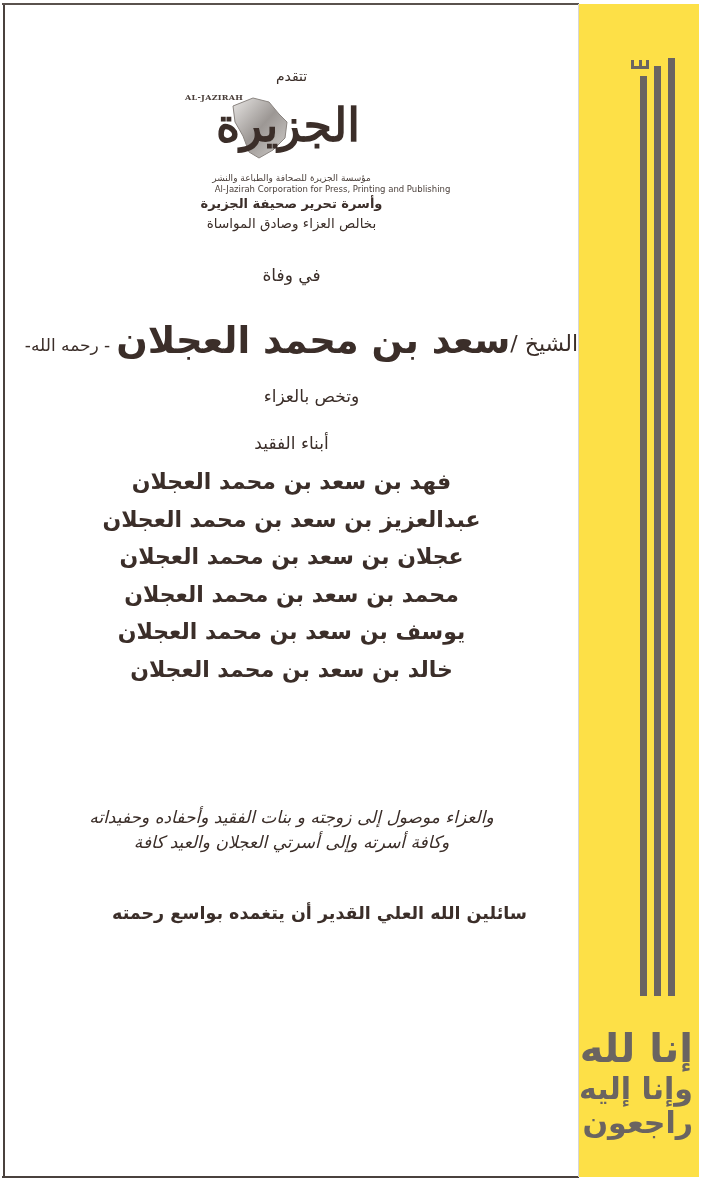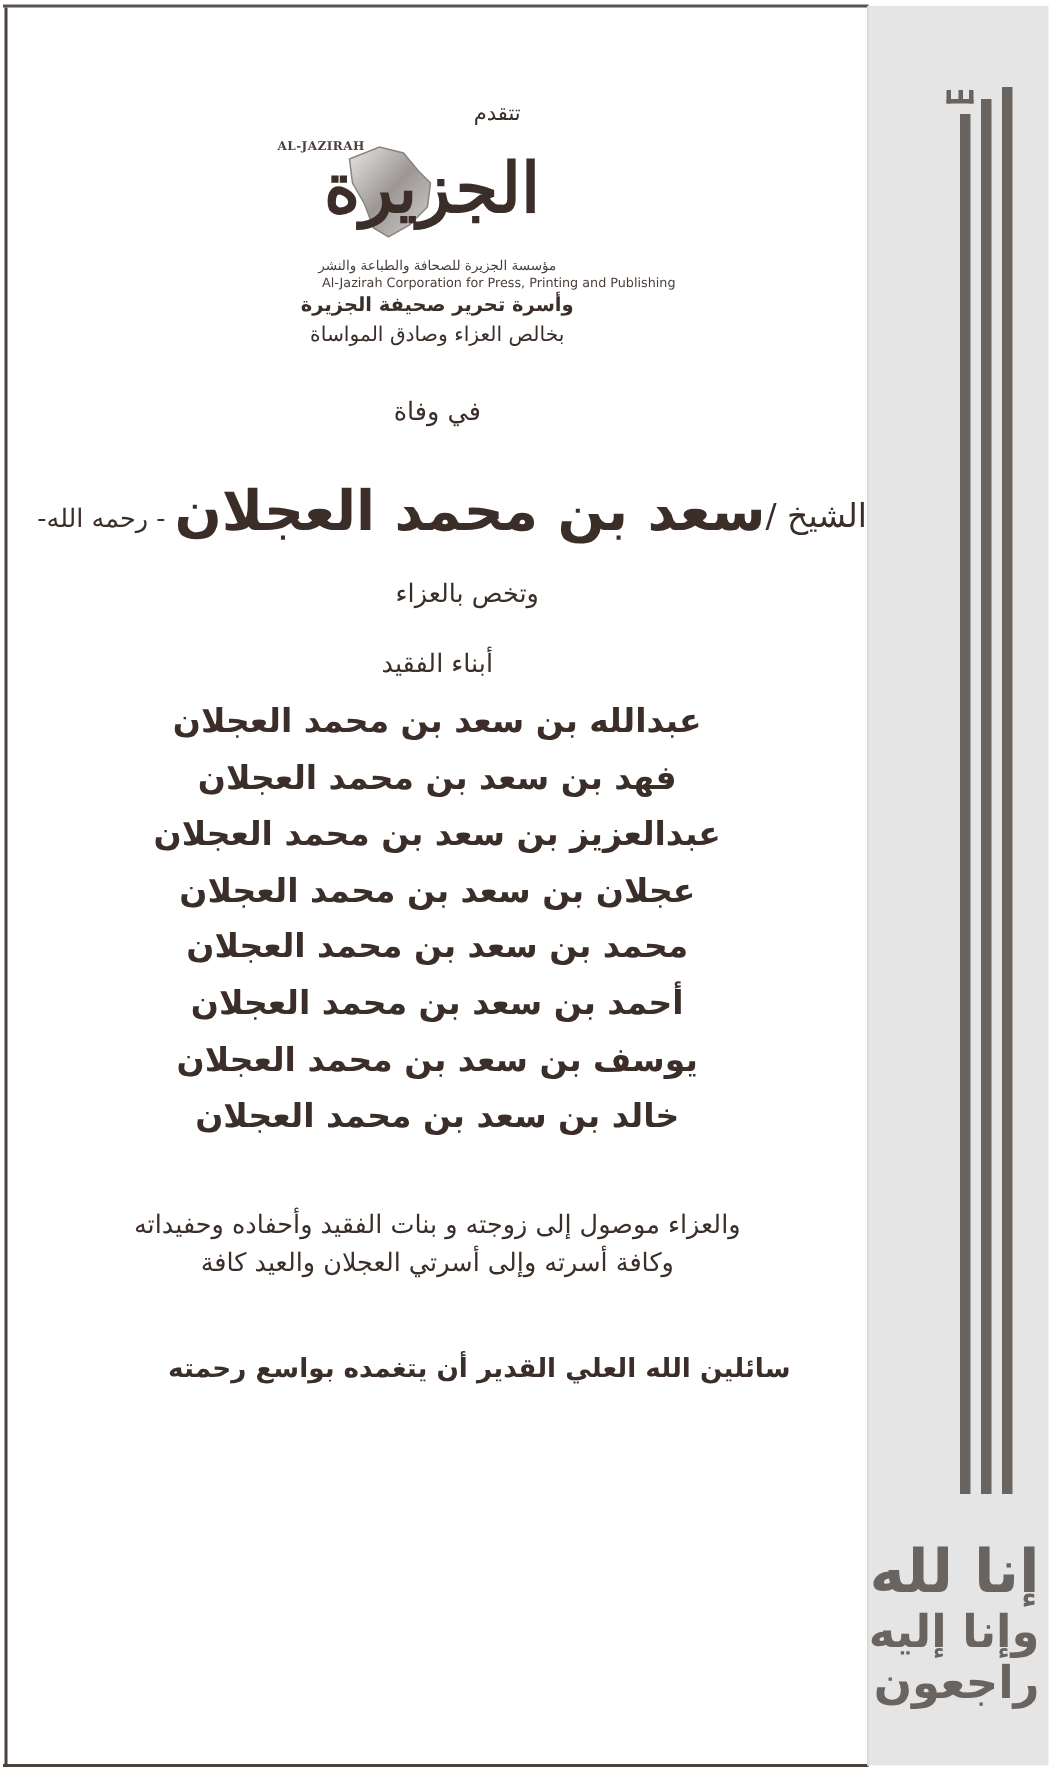--- a/index.html
+++ b/index.html
@@ -5,41 +5,41 @@
     html, body { margin: 0; padding: 0; }
     body {
       width: 702px; height: 1181px; background: #ffffff; position: relative; overflow: hidden;
       font-family: "DejaVu Sans", sans-serif; color: #3b2e29;
     }
     .frame-top { position: absolute; left: 2px; top: 3px; width: 577px; height: 2px; background: #5a524e; }
     .frame-left { position: absolute; left: 3px; top: 5px; width: 2px; height: 1173px; background: #4a413d; }
     .frame-bottom { position: absolute; left: 2px; top: 1176px; width: 577px; height: 2px; background: #4a413d; }
     .side-panel {
       position: absolute; left: 578px; top: 4px; width: 120px; height: 1173px;
-      background: #e5e5e5; border-left: 1px solid #d8d7d5;
+      background: #fde047; border-left: 1px solid #d8d7d5;
     }
     .bar { position: absolute; width: 7px; background: #6a6461; }
     .bar1 { left: 61px; top: 72px; height: 920px; }
     .bar2 { left: 75px; top: 62px; height: 930px; }
     .bar3 { left: 89px; top: 54px; height: 938px; }
     .shadda-mark { position: absolute; left: 52px; top: 56px; width: 18px; height: 9px;
       border: 3px solid #6a6461; border-top: none; box-sizing: border-box; }
     .shadda-mark::after { content: ""; position: absolute; left: 5px; top: 0; width: 3px; height: 6px; background: #6a6461; }
     .side-text {
       position: absolute; right: 6px; direction: rtl; text-align: right; color: #6a6461;
       font-family: "DejaVu Sans", sans-serif; font-weight: bold; white-space: nowrap;
     }
     .side-line1 { top: 1022px; font-size: 40px; line-height: 44px; }
     .side-line2 { top: 1068px; font-size: 30px; line-height: 34px; }
     .side-line3 { top: 1102px; font-size: 30px; line-height: 34px; }
 
     .content { position: absolute; left: 5px; top: 5px; width: 573px; height: 1171px; direction: rtl; }
     .center { position: absolute; left: 0; width: 573px; text-align: center; white-space: nowrap; }
 
-    .presents { top: 63px; font-size: 14px; padding-left: 40px; }
+    .presents { top: 63px; font-size: 14px; }
     .logo { position: absolute; left: 180px; top: 82px; width: 196px; height: 90px; }
     .logo-en { position: absolute; left: 0; top: 5px; font-family: "DejaVu Serif", serif; font-weight: bold; font-size: 8px; color: #4a3f3a; letter-spacing: 0.3px; }
     .logo-map { position: absolute; left: 38px; top: 5px; width: 70px; height: 70px; }
     .logo-ar { position: absolute; left: 10px; top: 8px; width: 186px; text-align: center; font-family: "DejaVu Serif", serif; font-weight: bold; font-size: 46px; color: #3b2e29; direction: rtl; line-height: 60px; }
     .corp-ar { top: 168px; font-size: 9px; color: #4a3f3a; letter-spacing: 1px; }
     .corp-en { top: 179px; font-size: 8.5px; color: #4a3f3a; direction: ltr; padding-left: 41px; }
     .staff { top: 191px; font-size: 13px; font-weight: bold; color: #3b2e29; }
     .sincere { top: 210px; font-size: 13.5px; }
 
     .death-of { top: 260px; font-size: 17px; }
@@ -47,21 +47,21 @@
     .title-line .prefix { font-size: 22px; }
     .title-line .name { font-size: 37px; font-weight: bold; vertical-align: -2px; }
     .title-line .suffix { font-size: 17px; margin-left: 24px; }
     .specifically { top: 381px; font-size: 17px; padding-left: 20px; }
     .sons-label { top: 428px; font-size: 17px; }
 
     .sons { top: 458px; }
     .son { display: block; font-size: 22px; font-weight: bold; line-height: 37.6px; height: 37.6px; }
 
     .para { font-size: 17px; line-height: 25px; }
-    .para1 { top: 800px; }
+    .para1 { top: 800px; font-style: italic; }
     .para2 { top: 894px; font-weight: bold; font-size: 17.5px; line-height: 29px; margin-left: 28px; }
   </style>
 </head>
 <body>
 
 <div class="frame-top"></div>
 <div class="frame-left"></div>
 <div class="frame-bottom"></div>
 
 <div class="side-panel">
@@ -101,26 +101,24 @@
 
   <div class="center title-line">
     <span class="prefix">الشيخ /</span><span class="name">سعد بن محمد العجلان</span>
     <span class="suffix">- رحمه الله-</span>
   </div>
 
   <div class="center specifically">وتخص بالعزاء</div>
   <div class="center sons-label">أبناء الفقيد</div>
 
   <div class="center sons">
-    <span class="son">عبدالله بن سعد بن محمد العجلان</span>
     <span class="son">فهد بن سعد بن محمد العجلان</span>
     <span class="son">عبدالعزيز بن سعد بن محمد العجلان</span>
     <span class="son">عجلان بن سعد بن محمد العجلان</span>
     <span class="son">محمد بن سعد بن محمد العجلان</span>
-    <span class="son">أحمد بن سعد بن محمد العجلان</span>
     <span class="son">يوسف بن سعد بن محمد العجلان</span>
     <span class="son">خالد بن سعد بن محمد العجلان</span>
   </div>
 
   <div class="center para para1">
     <div>والعزاء موصول إلى زوجته و بنات الفقيد وأحفاده وحفيداته</div>
     <div>وكافة أسرته وإلى أسرتي العجلان والعيد كافة</div>
   </div>
 
   <div class="center para para2">

